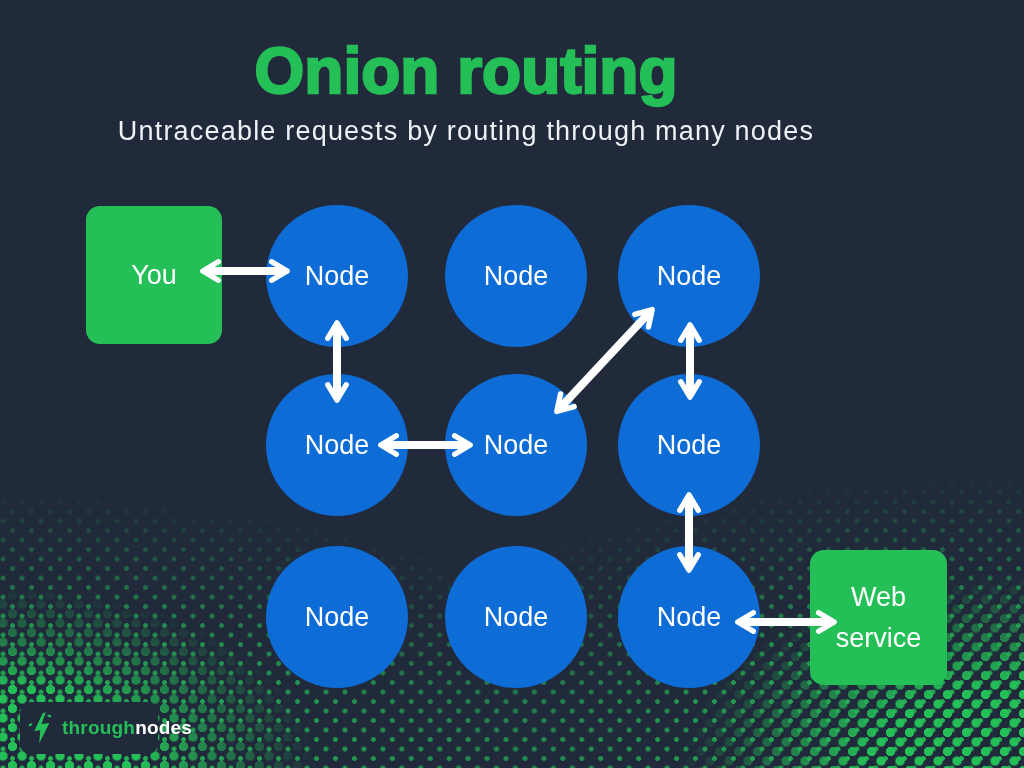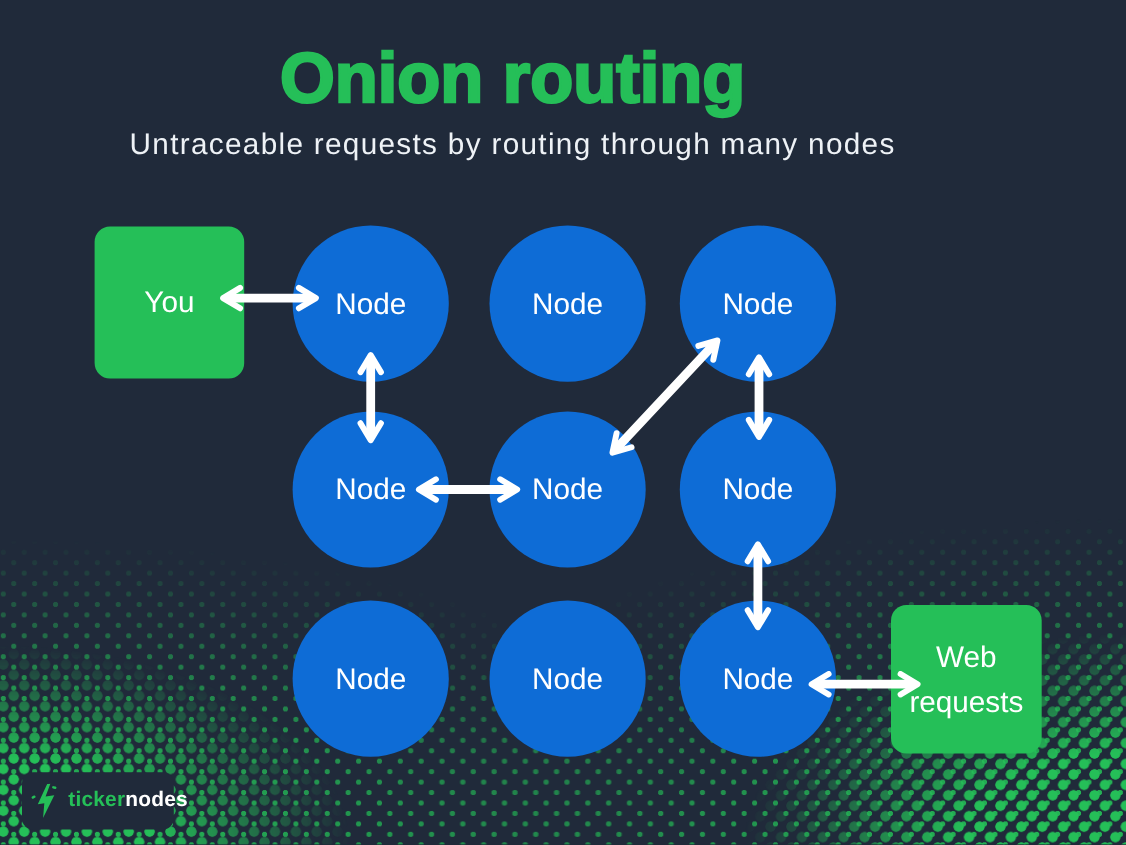--- a/index.html
+++ b/index.html
@@ -151,21 +151,21 @@
       <div class="entity circle" style="left: 266px; top: 546px; width: 142px; height: 142px;">
         <span>Node</span>
       </div>
       <div class="entity circle" style="left: 445px; top: 546px; width: 142px; height: 142px;">
         <span>Node</span>
       </div>
       <div class="entity circle" style="left: 618px; top: 546px; width: 142px; height: 142px;">
         <span>Node</span>
       </div>
       <div class="entity box" style="left: 810px; top: 550px; width: 137px; height: 135px;">
-        <span>Web requests</span>
+        <span>Web service</span>
       </div>
     </div>
 
   <svg class="arrows" id="arrows" width="1024" height="768" viewBox="0 0 1024 768">
     <defs>
       <marker id="arrowhead" viewBox="0 0 12 12" refX="7" refY="6" markerWidth="3.1" markerHeight="3.1" markerUnits="strokeWidth" orient="auto-start-reverse">
         <path d="M2.5 1.5 L10 6 L2.5 10.5" fill="none" stroke="#ffffff" stroke-width="2.6" stroke-linecap="round" stroke-linejoin="round"></path>
       </marker>
     </defs>
   <line class="arrow" x1="209" y1="271" x2="281" y2="271" marker-start="url(#arrowhead)" marker-end="url(#arrowhead)"></line>
@@ -177,17 +177,17 @@
       <line class="arrow" x1="744" y1="622" x2="828" y2="622" marker-start="url(#arrowhead)" marker-end="url(#arrowhead)"></line>
     </svg>
 
   <div class="logo-plate">
     <svg class="logo-bolt" viewBox="0 0 26 30">
       <polygon points="16,0 5,17 11,17 8,30 21,11 13,11 19,0" fill="#25bf58"></polygon>
       <rect x="0" y="9" width="4" height="2.2" rx="1.1" fill="#25bf58" transform="rotate(-18 2 10)"></rect>
       <rect x="20" y="3" width="4" height="2.2" rx="1.1" fill="#25bf58" transform="rotate(22 22 4)"></rect>
     </svg>
     <div class="logo-text">
-      <span class="brand-primary">ticker</span><span class="brand-secondary">nodes</span>
+      <span class="brand-primary">through</span><span class="brand-secondary">nodes</span>
     </div>
   </div>
 
 </div>
 
 </body></html>

